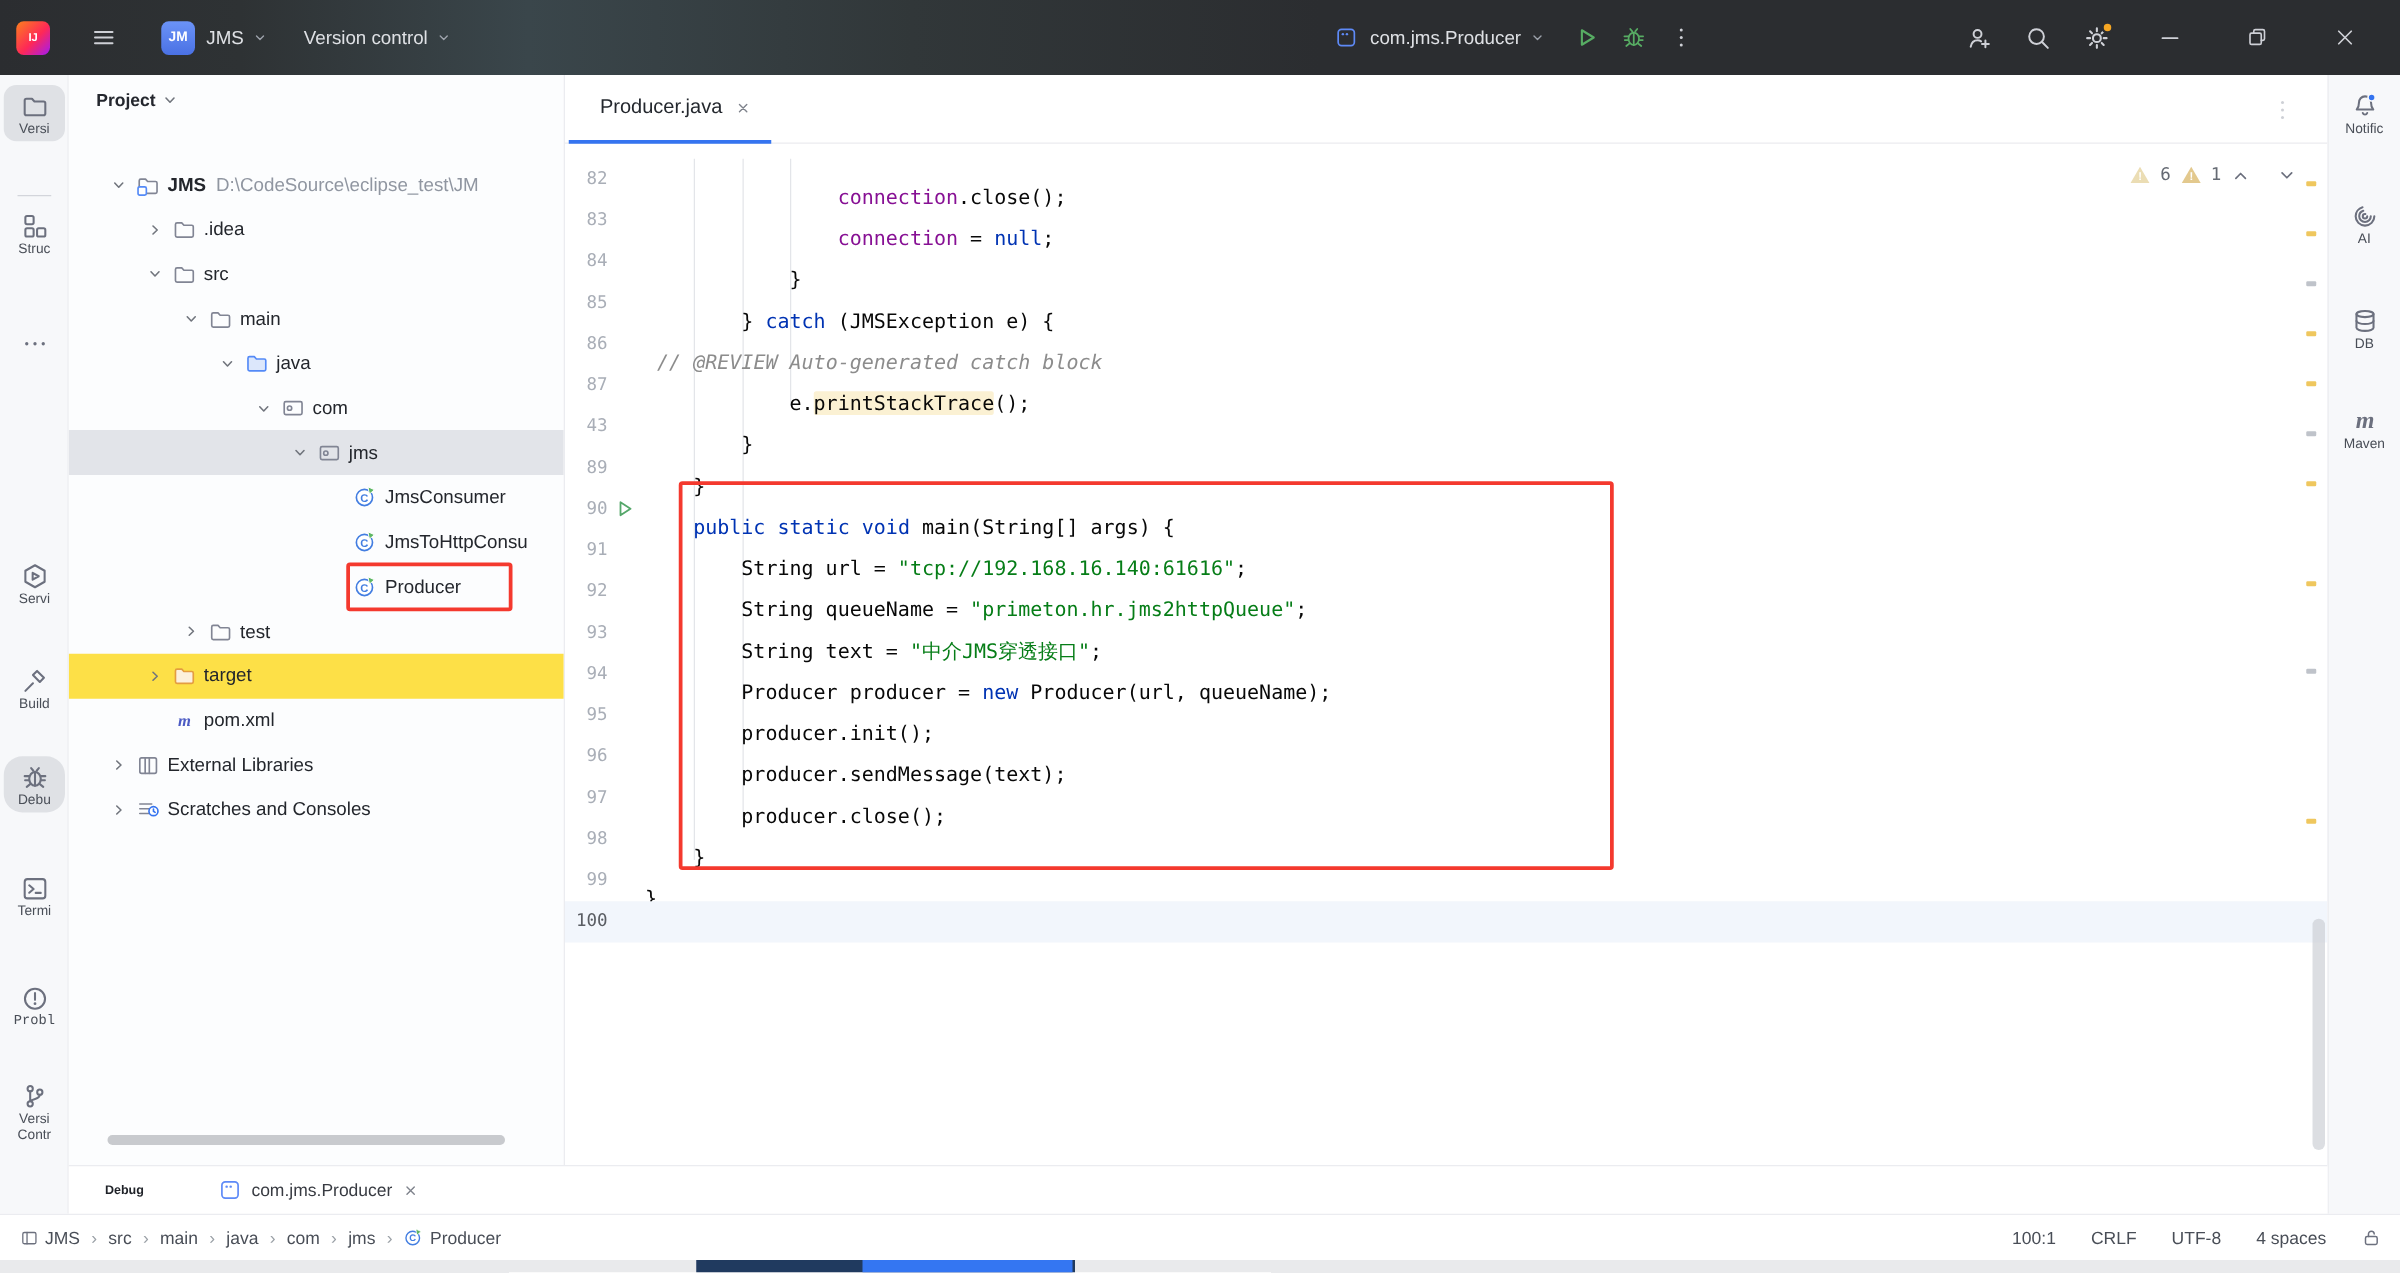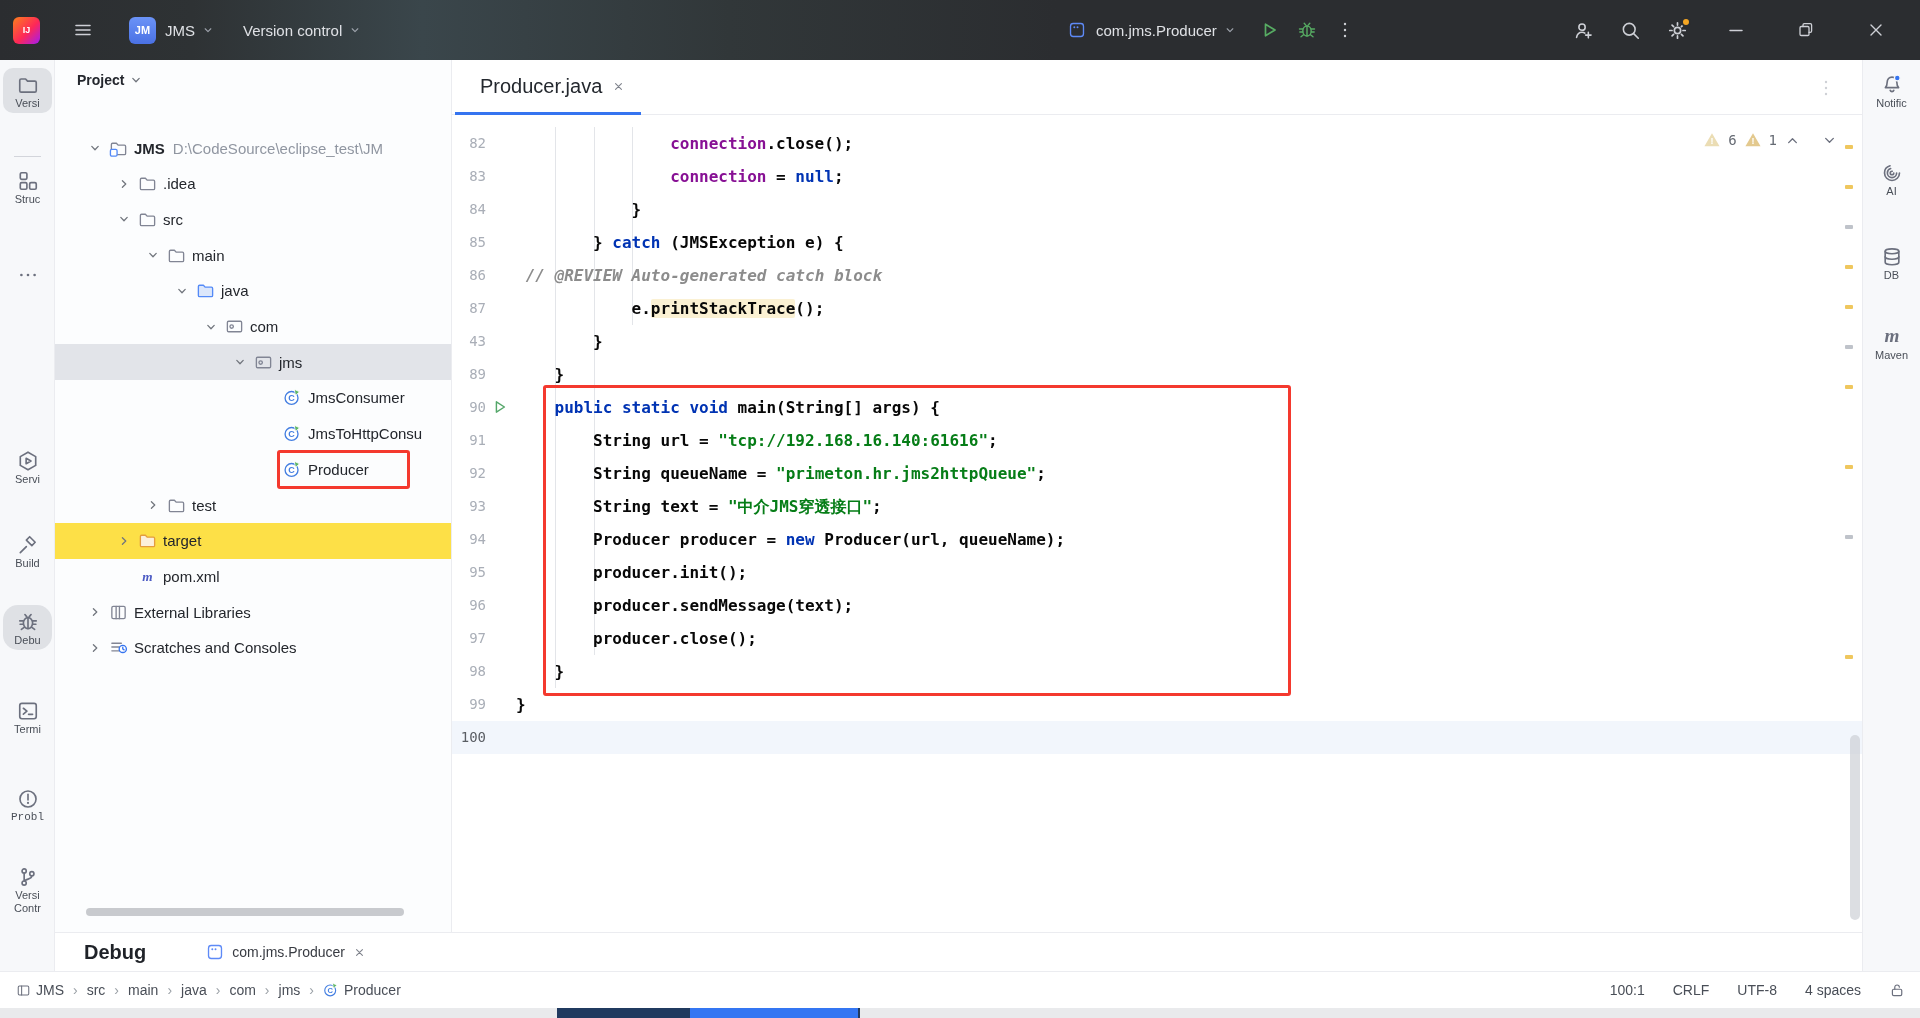--- a/index.html
+++ b/index.html
@@ -54,45 +54,45 @@
   .t-label.bold { font-weight:bold; }
   .t-path { color:#9096a1; margin-left:8px; }
   #pp-hscroll { position:absolute; left:31px; top:848px; width:318px; height:8px;
     background:#9da0a6; opacity:.55; border-radius:4px; }
   .redbox { position:absolute; border:3px solid #f4392e; border-radius:3px; pointer-events:none; z-index:5; }
 
   
   #editor { position:absolute; left:452px; top:60px; width:1410px; height:872px; background:#fff; }
   #tabbar { position:absolute; left:0; top:0; width:100%; height:55px; border-bottom:1px solid #ebecf0; }
   .tab { position:absolute; left:3px; top:0; height:55px; display:flex; align-items:center; gap:10px;
-    padding:0 16px 0 25px; border-bottom:3px solid #3574f0; font-size:20px; color:#24282e; }
+    padding:0 16px 0 25px; border-bottom:3px solid #3574f0; font-size:16px; color:#24282e; }
   #tab-more { position:absolute; right:26px; top:18px; }
   #codearea { position:absolute; left:0; top:55px; width:1410px; height:817px; overflow:hidden;
     font-family:"DejaVu Sans Mono", monospace; font-size:16px; font-weight:500; }
   .cl { position:absolute; left:0; width:100%; height:33px; }
   .cl.cur { background:#f2f6fc; }
   .ln { position:absolute; left:0; top:0; width:34px; height:33px; line-height:33px; text-align:right;
     font-size:14px; color:#a9aeb7; }
   .cl.cur .ln { color:#5a5d63; }
   .runbtn { position:absolute; left:40px; top:8px; width:16px; height:16px; }
-  .ct { position:absolute; left:64px; top:0; height:33px; line-height:33px; white-space:pre; color:#080808;font-weight:bold; }
+  .ct { position:absolute; left:64px; top:14px; height:33px; line-height:33px; white-space:pre; color:#080808; }
   .kw{color:#0033b3} .str{color:#067d17} .fld{color:#871094}
   .cmt{color:#8c8c8c;font-style:italic} .pl{color:#080808}
   .hl{background:#fbf1d3;border-radius:2px}
   .guide { position:absolute; width:1px; background:#e3e5e9; }
   #inspections { position:absolute; right:24px; top:16px; display:flex; align-items:center; gap:7px;
     font-size:14px; color:#656a73; }
   .stripe-mark { position:absolute; right:9px; width:8px; height:4px; border-radius:1px; }
   #vscroll-thumb { position:absolute; right:2px; top:620px; width:10px; height:185px;
     background:#c9ccd3; opacity:.65; border-radius:5px; }
 
   
   #debugbar { position:absolute; left:55px; top:932px; width:1807px; height:39px;
     border-top:1px solid #ebecf0; background:#fff; display:flex; align-items:center; }
-  #debug-title { margin-left:29px; font-size:20px; font-weight:bold; color:#1f2228; }
+  #debug-title { margin-left:29px; font-size:10px; font-weight:bold; color:#1f2228; }
   #debug-tab { margin-left:60px; display:flex; align-items:center; gap:8px; font-size:14px; color:#383b42; }
 
   
   #statusbar { position:absolute; left:0; top:971px; width:1920px; height:37px;
     background:#fff; border-top:1px solid #ebecf0; display:flex; align-items:center;
     font-size:14px; color:#494e57; }
   #crumbs { display:flex; align-items:center; margin-left:16px; gap:9px; }
   .crumb { display:flex; align-items:center; gap:5px; }
   .crumb-sep { color:#9aa0a6; }
   #status-right { position:absolute; right:14px; display:flex; align-items:center; gap:28px; }

